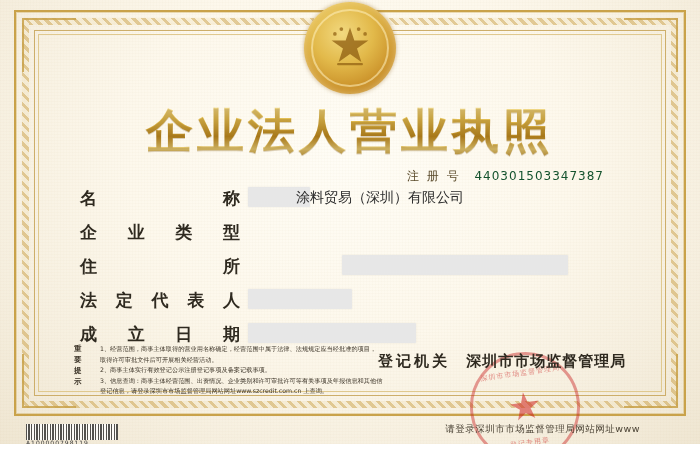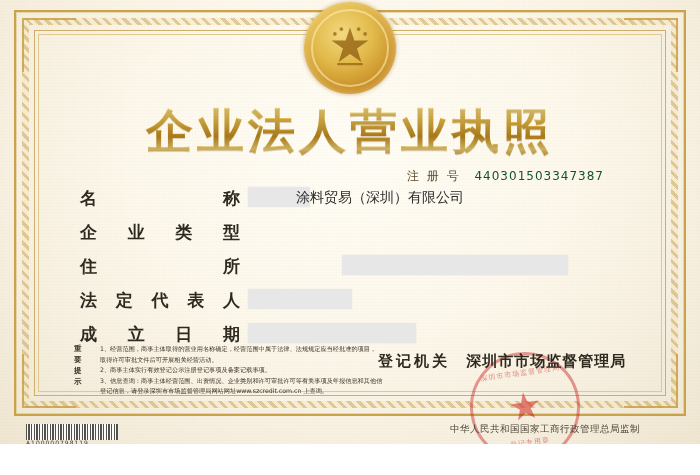--- a/index.html
+++ b/index.html
@@ -400,17 +400,17 @@
     <div class="seal-text-bottom">登记专用章</div>
   </div>
 
   <div class="authority">
     <div class="auth-row">
       <span class="auth-label">登记机关</span>
       <span class="auth-value">深圳市市场监督管理局</span>
     </div>
   </div>
 
-  <div class="footer">中华人民共和国国家工商行政管理总局监制</div>
+  <div class="footer">请登录深圳市市场监督管理局网站网址www</div>
   <div class="barcode"></div>
   <div class="barcode-label">A100000798119</div>
 
 </div>
 
 </body></html>

